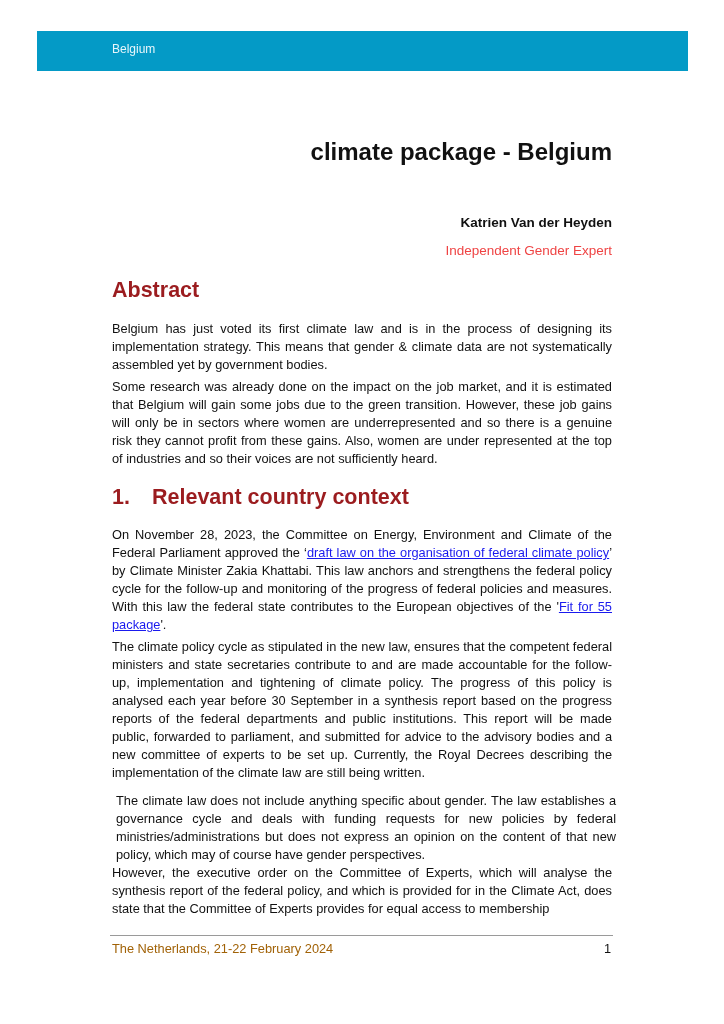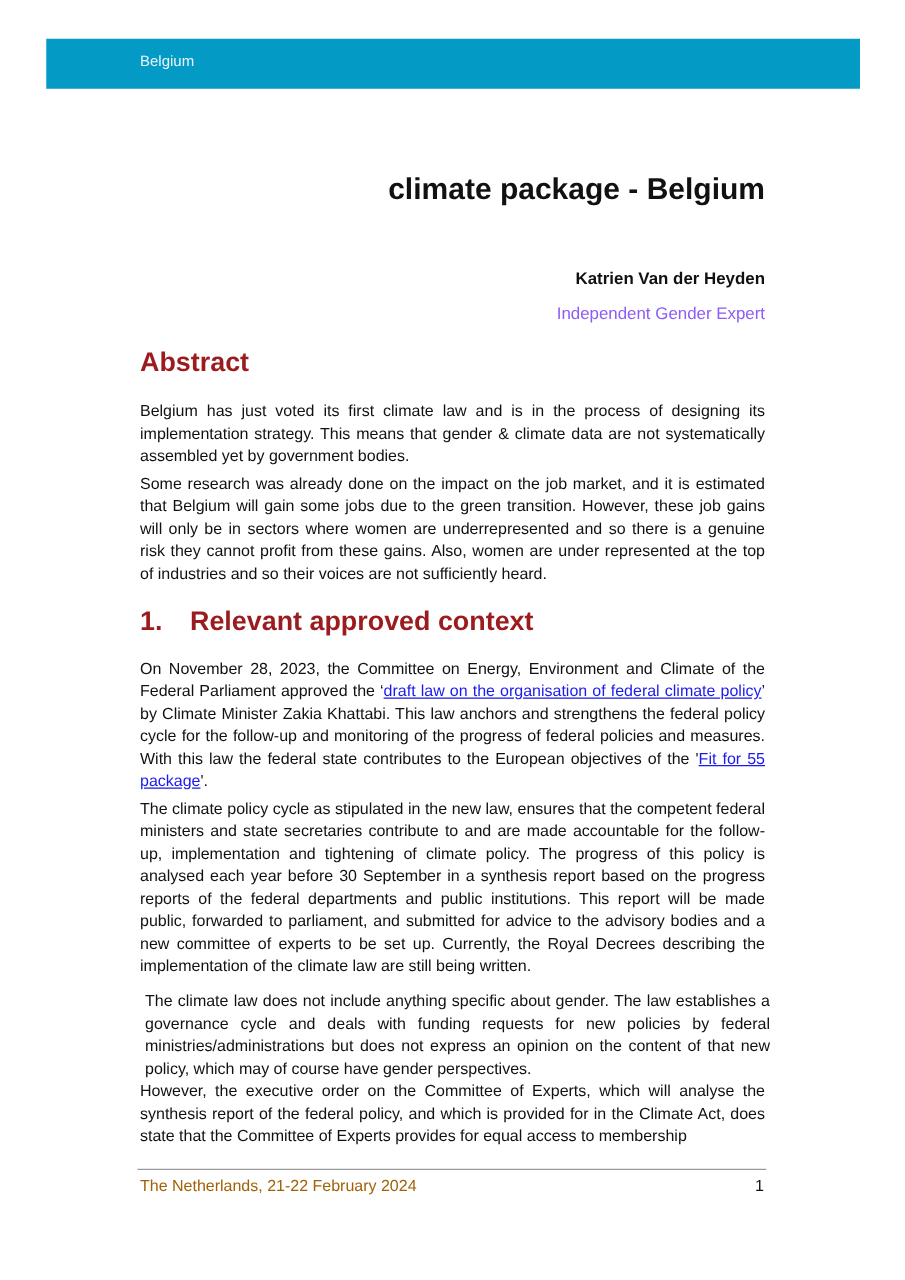--- a/index.html
+++ b/index.html
@@ -53,21 +53,21 @@
     right: 0;
     font-size: 13.5px;
     font-weight: bold;
     color: #111111;
   }
   .affiliation {
     position: absolute;
     top: 243px;
     right: 0;
     font-size: 13.5px;
-    color: #8b5cf6;
+    color: #ef4444;
   }
   .h-abstract {
     position: absolute;
     top: 278px;
     left: 0;
     font-size: 21.5px;
     font-weight: bold;
     color: #9b1c1f;
   }
   .h-section {
@@ -138,21 +138,21 @@
 
   <div class="author">Katrien Van der Heyden</div>
   <div class="affiliation">Independent Gender Expert</div>
 
   <div class="h-abstract">Abstract</div>
 
   <p class="para p1" style="margin:0">Belgium has just voted its first climate law and is in the process of designing its implementation strategy. This means that gender &amp; climate data are not systematically assembled yet by government bodies.</p>
   <p class="para p2" style="margin:0">Some research was already done on the impact on the job market, and it is estimated that Belgium will gain some jobs due to the green transition. However, these job gains will only be in sectors where women are underrepresented and so there is a genuine risk they cannot profit from these gains. Also, women are under represented at the top of industries and so their voices are not sufficiently heard.</p>
 
   <div class="h-section">
-    <span class="num">1.</span><span>Relevant approved context</span>
+    <span class="num">1.</span><span>Relevant country context</span>
   </div>
 
   <p class="para p3" style="margin:0"><span>On November 28, 2023, the Committee on Energy, Environment and Climate of the Federal Parliament approved the ‘</span><a>draft law on the organisation of federal climate policy</a><span>’ by Climate Minister Zakia Khattabi. This law anchors and strengthens the federal policy cycle for the follow-up and monitoring of the progress of federal policies and measures. With this law the federal state contributes to the European objectives of the '</span><a>Fit for 55 package</a><span>'.</span></p>
 
   <p class="para p4" style="margin:0">The climate policy cycle as stipulated in the new law, ensures that the competent federal ministers and state secretaries contribute to and are made accountable for the follow-up, implementation and tightening of climate policy. The progress of this policy is analysed each year before 30 September in a synthesis report based on the progress reports of the federal departments and public institutions. This report will be made public, forwarded to parliament, and submitted for advice to the advisory bodies and a new committee of experts to be set up. Currently, the Royal Decrees describing the implementation of the climate law are still being written.</p>
   <p class="para p5" style="margin:4px">The climate law does not include anything specific about gender. The law establishes a governance cycle and deals with funding requests for new policies by federal ministries/administrations but does not express an opinion on the content of that new policy, which may of course have gender perspectives.</p>
   <p class="para p6" style="margin:0">However, the executive order on the Committee of Experts, which will analyse the synthesis report of the federal policy, and which is provided for in the Climate Act, does state that the Committee of Experts provides for equal access to membership</p>
 </div>
 
 <div class="footer-rule"></div>

